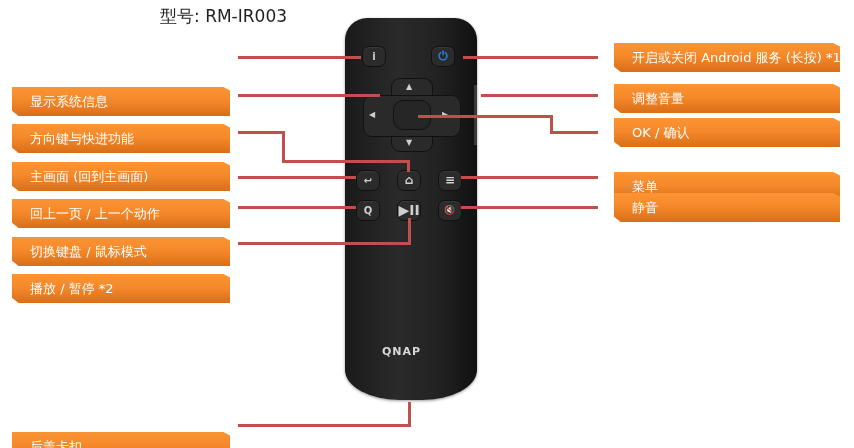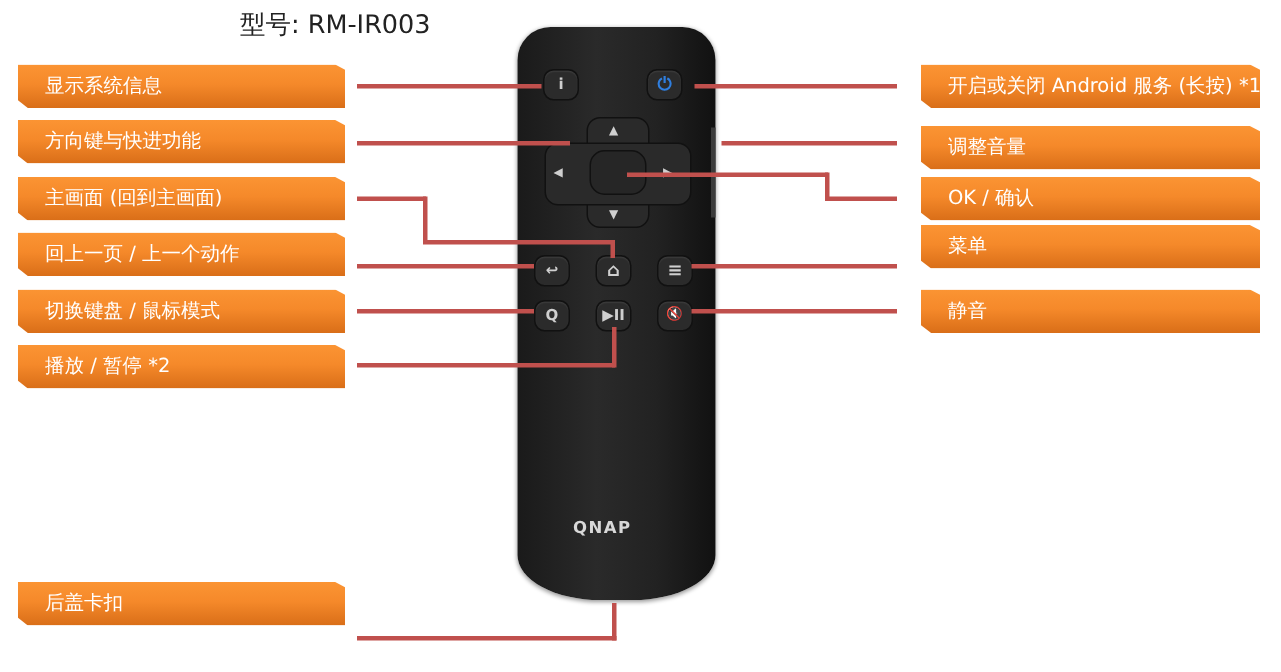--- a/index.html
+++ b/index.html
@@ -6,21 +6,21 @@
   body { width: 854px; height: 448px; position: relative; overflow: hidden; font-family: "DejaVu Sans", sans-serif; }
   .title { position: absolute; left: 160px; top: 5px; font-size: 17px; color: #222; font-family: "DejaVu Sans", sans-serif; }
   .label {
     position: absolute; height: 29px; width: 216px;
     background: linear-gradient(to bottom, #fb9433 0%, #f5892a 45%, #d96e18 100%);
     color: #fff; font-size: 13px; line-height: 29px; padding-left: 18px; box-sizing: border-box;
     clip-path: polygon(0 0, 97% 0, 100% 12%, 100% 100%, 3% 100%, 0 82%);
     box-shadow: 0 2px 3px rgba(0,0,0,0.25);
     white-space: nowrap;
   }
-  .label.left { left: 12px; width: 218px; }
+  .label.left { left: 12px; width: 218px; margin-top: 44px; }
   .label.right { left: 614px; width: 226px; }
   .line { position: absolute; background: #c0504d; }
   .remote {
     position: absolute; left: 345px; top: 18px; width: 132px; height: 382px;
     background: linear-gradient(to right, #1a1a1a, #2a2a2a 40%, #222 70%, #111);
     border-radius: 22px 22px 55px 55px / 22px 22px 30px 30px;
     box-shadow: 0 1px 3px rgba(0,0,0,0.4);
   }
   .btn {
     position: absolute; width: 22px; height: 19px; border-radius: 7px;
@@ -43,42 +43,42 @@
 <div class="label left" style="top:80px">方向键与快进功能</div>
 <div class="label left" style="top:118px">主画面 (回到主画面)</div>
 <div class="label left" style="top:155px">回上一页 / 上一个动作</div>
 <div class="label left" style="top:193px">切换键盘 / 鼠标模式</div>
 <div class="label left" style="top:230px">播放 / 暂停 *2</div>
 <div class="label left" style="top:388px">后盖卡扣</div>
 
 <div class="label right" style="top:43px">开启或关闭 Android 服务 (长按) *1</div>
 <div class="label right" style="top:84px">调整音量</div>
 <div class="label right" style="top:118px">OK / 确认</div>
-<div class="label right" style="top:150px">菜单</div>
+<div class="label right" style="top:172px">菜单</div>
 <div class="label right" style="top:193px">静音</div>
 
 <div class="remote"></div>
 <div class="side-key"></div>
 
 <div class="btn" style="left:362px;top:46px">i</div>
 <div class="btn" style="left:431px;top:46px;color:#2f7fe0;font-size:12px">⏻</div>
 
 <div class="dpad-v"></div>
 <div class="dpad-h"></div>
 <div class="arrow" style="left:406px;top:82px">▲</div>
 <div class="arrow" style="left:406px;top:138px">▼</div>
 <div class="arrow" style="left:369px;top:110px">◀</div>
 <div class="arrow" style="left:442px;top:110px">▶</div>
 <div class="dpad-c"></div>
 
 <div class="btn" style="left:356px;top:170px">↩</div>
 <div class="btn" style="left:397px;top:170px;font-size:12px">⌂</div>
 <div class="btn" style="left:438px;top:170px;font-size:12px">≡</div>
 <div class="btn" style="left:356px;top:200px">Q</div>
-<div class="btn" style="left:397px;top:200px;font-size:10px">▶II</div>
+<div class="btn" style="left:397px;top:200px;font-size:14px">▶II</div>
 <div class="btn" style="left:438px;top:200px;font-size:9px">🔇</div>
 
 <div class="logo">QNAP</div>
 
 <div class="line" style="left:238px;top:56px;width:123px;height:3px"></div>
 <div class="line" style="left:238px;top:94px;width:142px;height:3px"></div>
 <div class="line" style="left:238px;top:131px;width:46px;height:3px"></div>
 <div class="line" style="left:282px;top:131px;width:3px;height:31px"></div>
 <div class="line" style="left:282px;top:160px;width:127px;height:3px"></div>
 <div class="line" style="left:407px;top:160px;width:3px;height:12px"></div>

